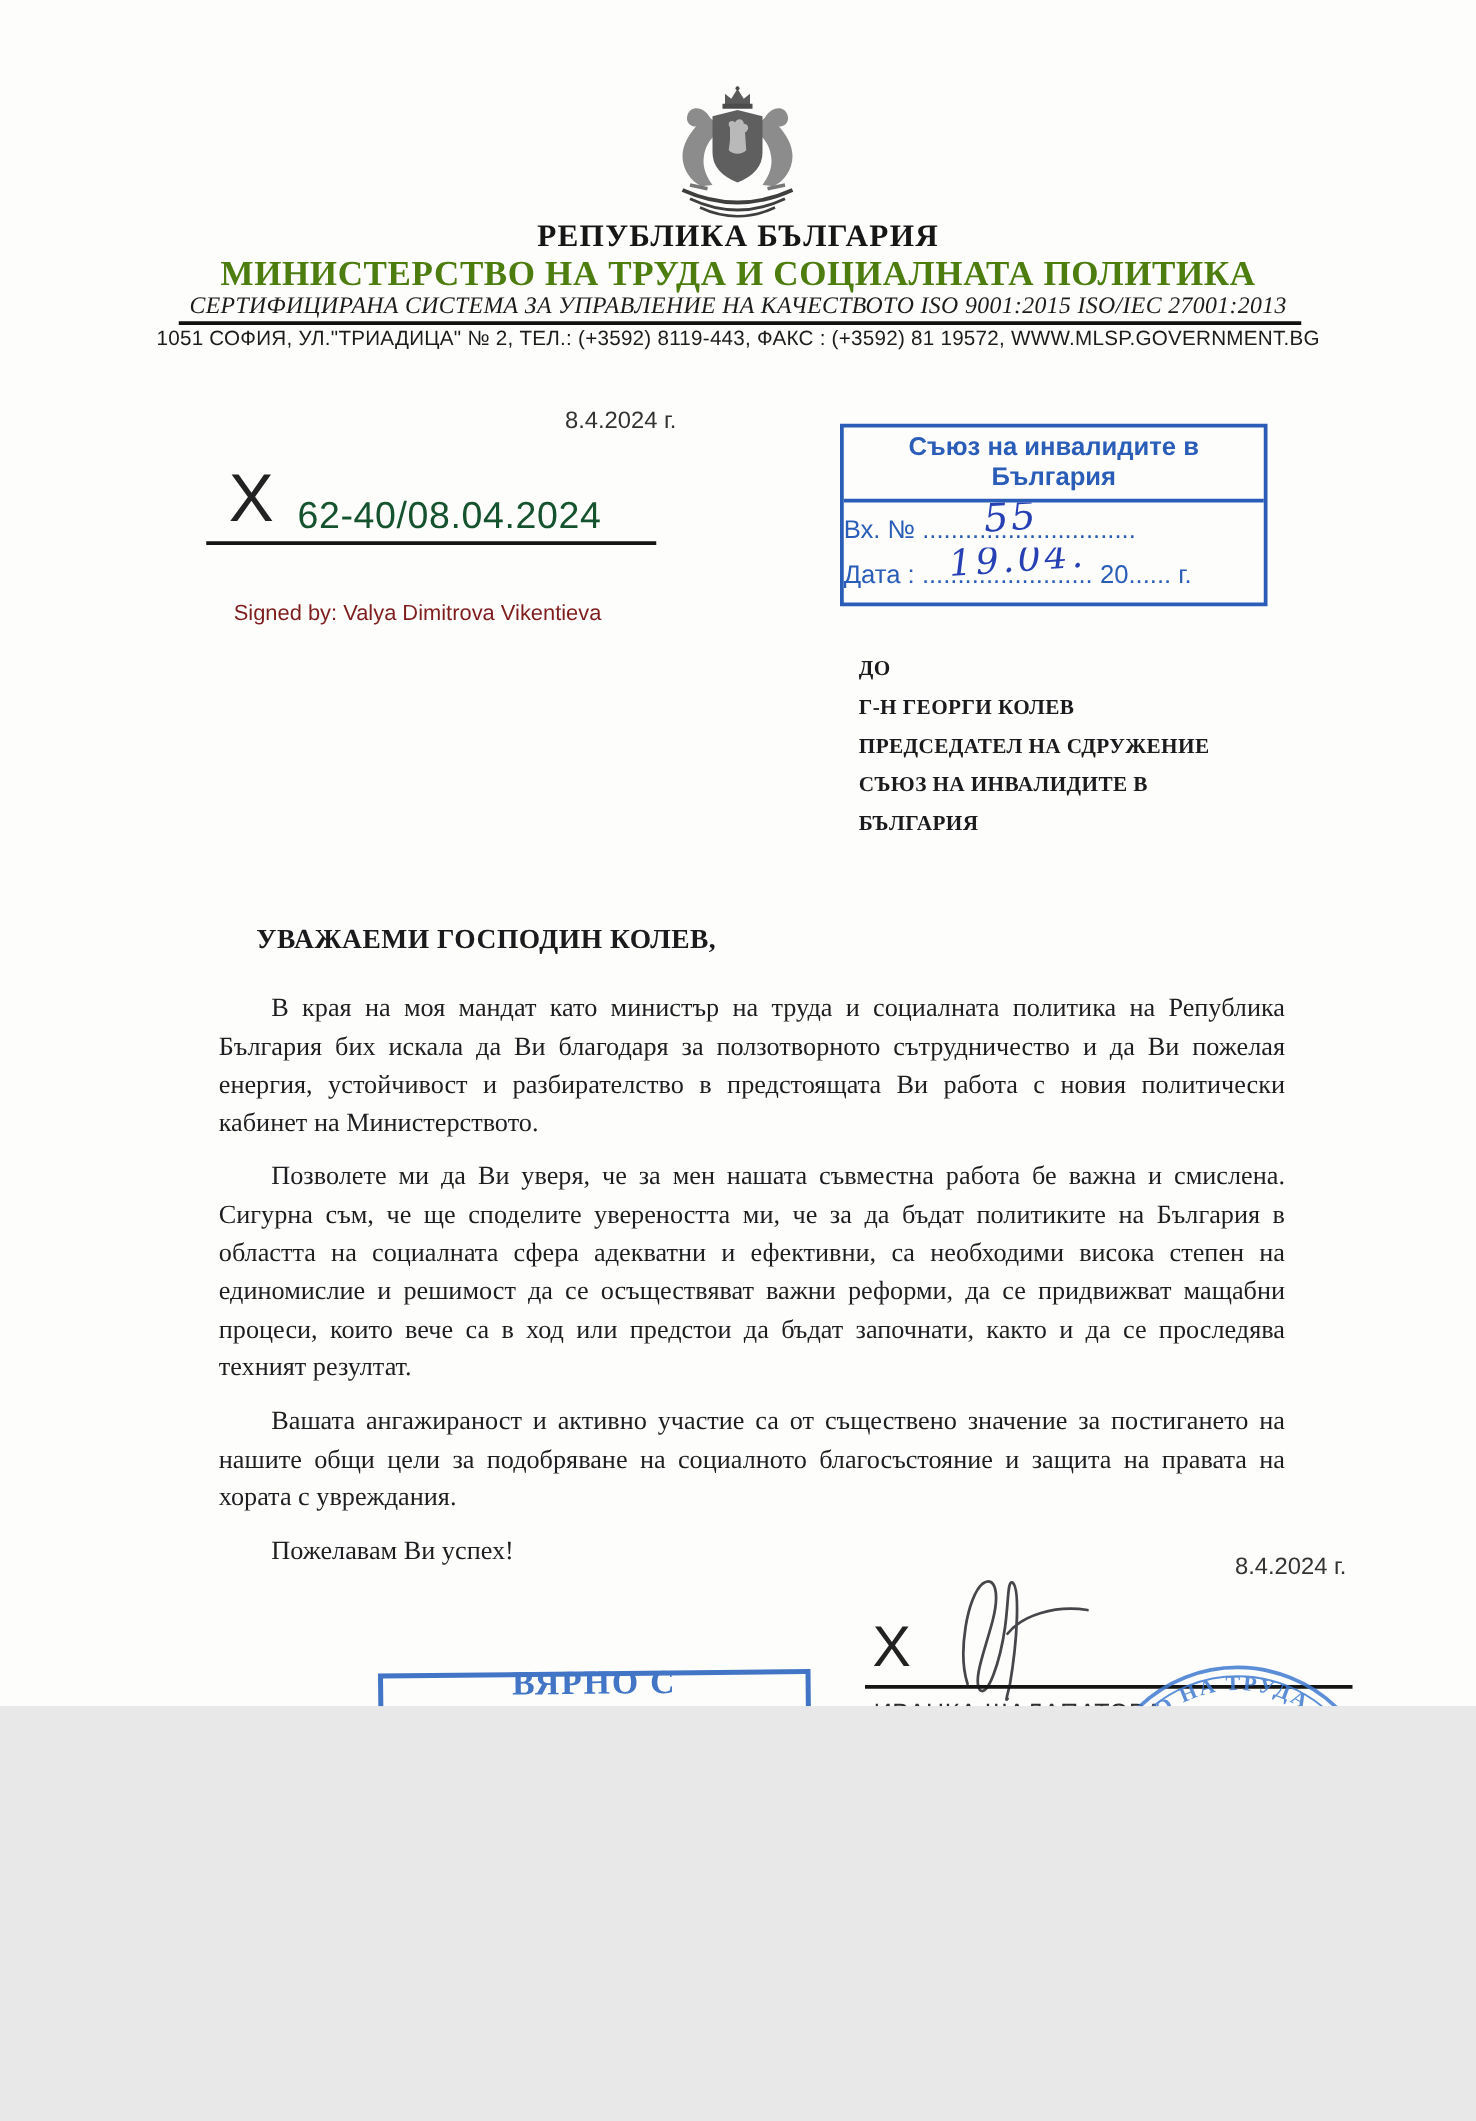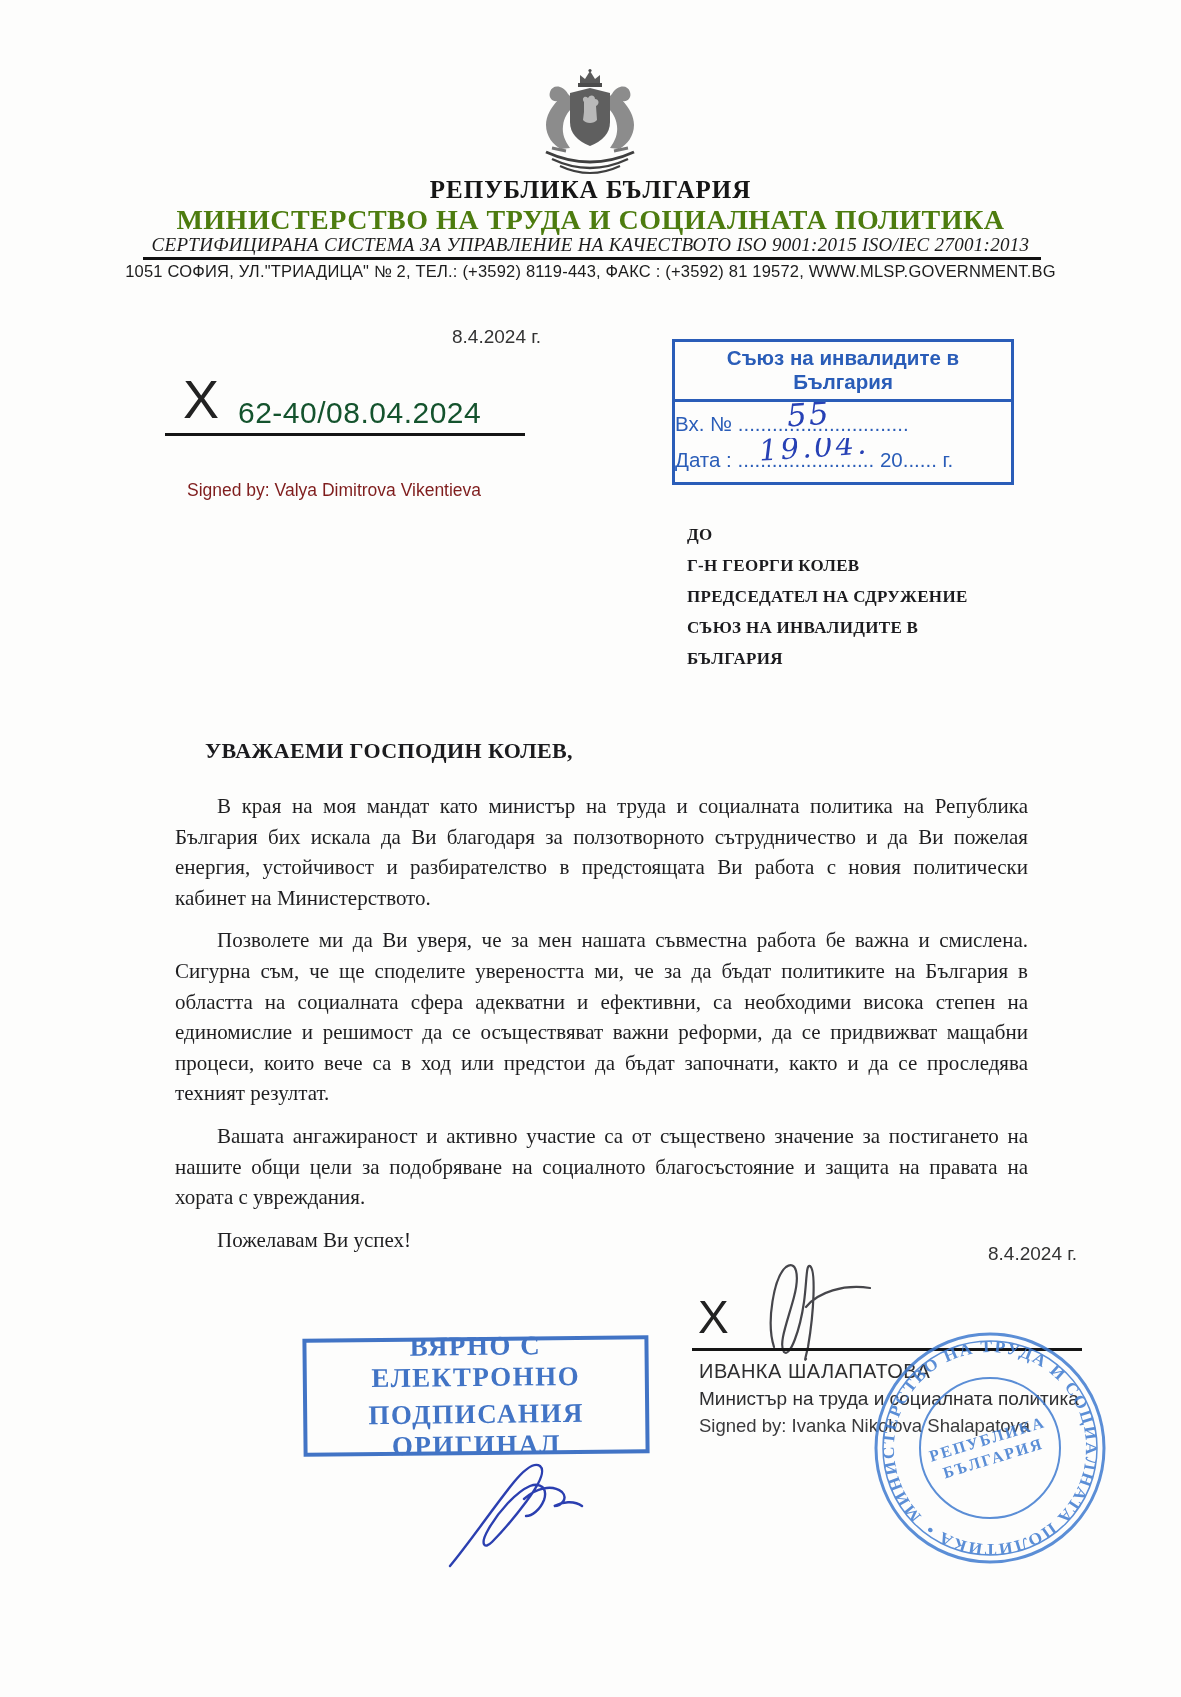--- a/index.html
+++ b/index.html
@@ -1,17 +1,17 @@
 <!DOCTYPE html>
 <html><head>
 <meta charset="utf-8">
 <style>
   html,body{margin:0;padding:0;background:#e8e8e8;}
   .page{
-    position:relative;width:1181px;height:1697px;margin:0 auto;
+    position:relative;width:1181px;height:1365px;margin:0 auto;
     background:#fdfdfc;overflow:hidden;
     font-family:"Liberation Serif", serif;color:#1f1f22;
   }
   .abs{position:absolute;}
   .center{left:0;width:1181px;text-align:center;}
   
   .republic{top:176px;font-size:25px;font-weight:bold;letter-spacing:1px;color:#161616;}
   .ministry{top:204px;font-size:28px;font-weight:bold;letter-spacing:0.5px;color:#4d7c0f;}
   .certline{top:234px;font-size:19px;font-style:italic;color:#1c1c1c;letter-spacing:0.3px;}
   .headrule{left:143px;top:257px;width:898px;height:3px;background:#111;}

